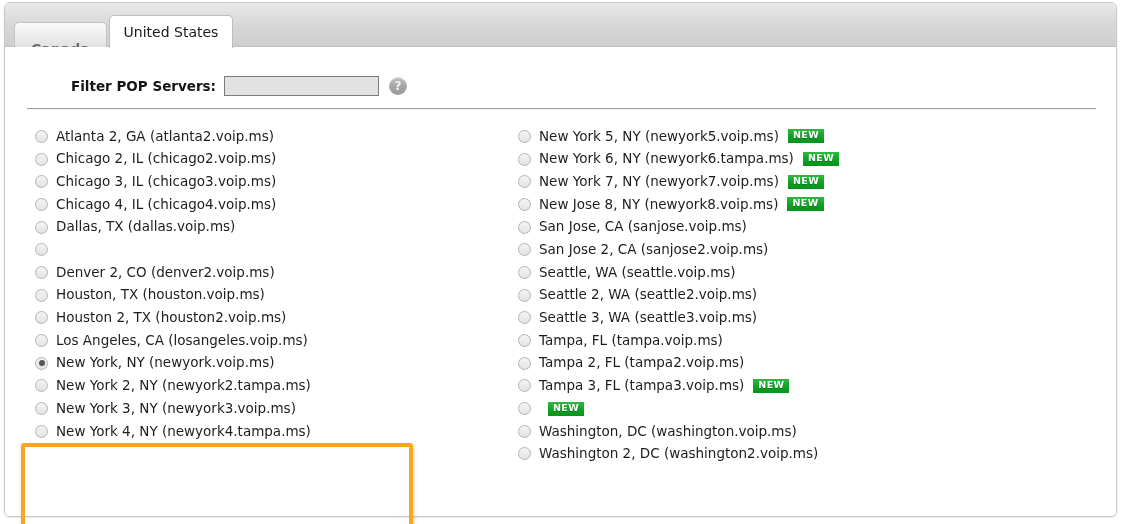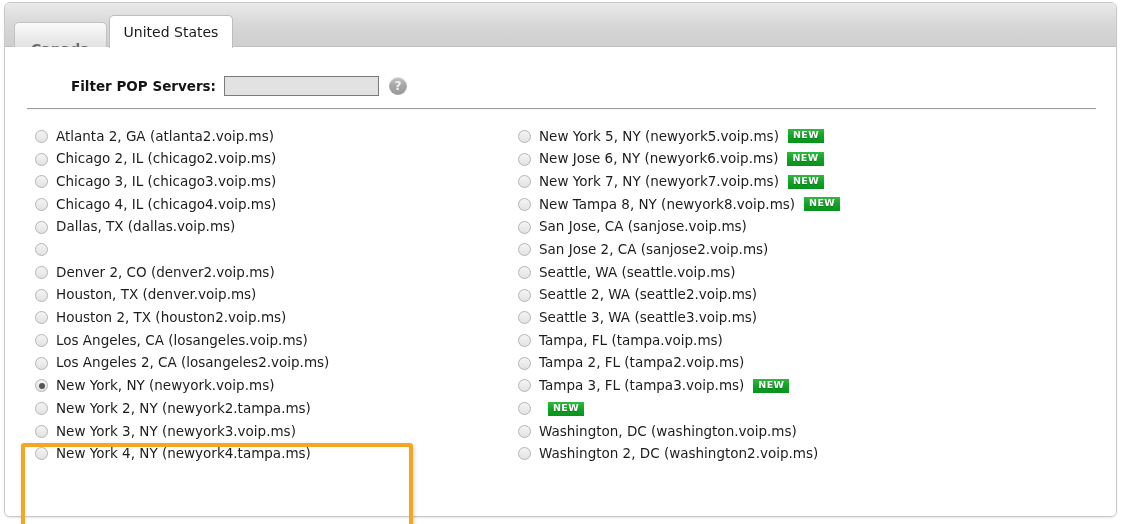--- a/index.html
+++ b/index.html
@@ -273,33 +273,29 @@
           </div>
           <div class="server-item">
             <span class="radio"></span>
           </div>
           <div class="server-item">
             <span class="radio"></span>
             <span class="server-label">Denver 2, CO (denver2.voip.ms)</span>
           </div>
           <div class="server-item">
             <span class="radio"></span>
-            <span class="server-label">Houston, TX (denver.voip.ms)</span>
+            <span class="server-label">Houston, TX (houston.voip.ms)</span>
           </div>
           <div class="server-item">
             <span class="radio"></span>
             <span class="server-label">Houston 2, TX (houston2.voip.ms)</span>
           </div>
           <div class="server-item">
             <span class="radio"></span>
             <span class="server-label">Los Angeles, CA (losangeles.voip.ms)</span>
-          </div>
-          <div class="server-item">
-            <span class="radio"></span>
-            <span class="server-label">Los Angeles 2, CA (losangeles2.voip.ms)</span>
           </div>
           <div class="server-item">
             <span class="radio checked"></span>
             <span class="server-label">New York, NY (newyork.voip.ms)</span>
           </div>
           <div class="server-item">
             <span class="radio"></span>
             <span class="server-label">New York 2, NY (newyork2.tampa.ms)</span>
           </div>
           <div class="server-item">
@@ -312,31 +308,31 @@
           </div>
         </div>
       <div class="server-column" id="column-right">
           <div class="server-item">
             <span class="radio"></span>
             <span class="server-label">New York 5, NY (newyork5.voip.ms)</span>
             <span class="new-badge">NEW</span>
           </div>
           <div class="server-item">
             <span class="radio"></span>
-            <span class="server-label">New Jose 6, NY (newyork6.voip.ms)</span>
+            <span class="server-label">New York 6, NY (newyork6.tampa.ms)</span>
             <span class="new-badge">NEW</span>
           </div>
           <div class="server-item">
             <span class="radio"></span>
             <span class="server-label">New York 7, NY (newyork7.voip.ms)</span>
             <span class="new-badge">NEW</span>
           </div>
           <div class="server-item">
             <span class="radio"></span>
-            <span class="server-label">New Tampa 8, NY (newyork8.voip.ms)</span>
+            <span class="server-label">New Jose 8, NY (newyork8.voip.ms)</span>
             <span class="new-badge">NEW</span>
           </div>
           <div class="server-item">
             <span class="radio"></span>
             <span class="server-label">San Jose, CA (sanjose.voip.ms)</span>
           </div>
           <div class="server-item">
             <span class="radio"></span>
             <span class="server-label">San Jose 2, CA (sanjose2.voip.ms)</span>
           </div>

